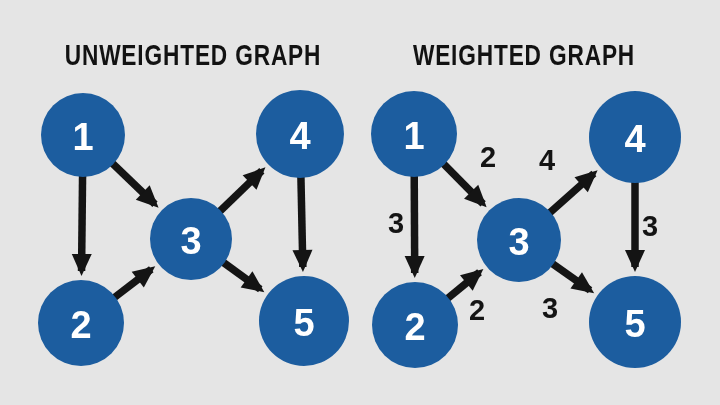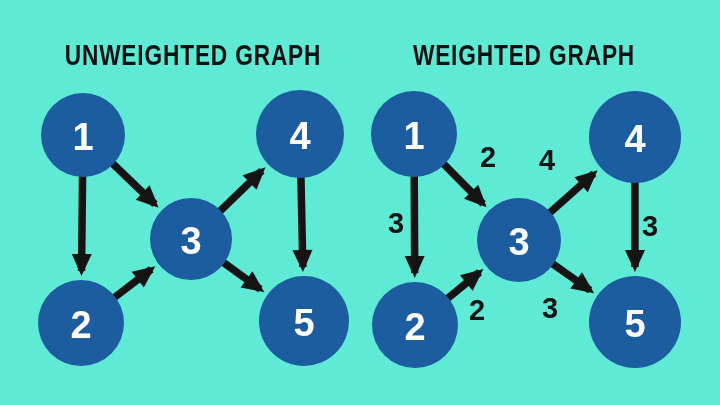--- a/index.html
+++ b/index.html
@@ -5,21 +5,21 @@
   html, body { margin: 0; padding: 0; }
   body {
     width: 720px; height: 405px;
     background: #ffffff;
     font-family: "Liberation Sans", "DejaVu Sans", sans-serif;
     overflow: hidden;
   }
   .canvas {
     position: relative;
     width: 720px; height: 405px;
-    background: #5eead4;
+    background: #e5e5e5;
   }
   .graph-title {
     position: absolute;
     top: 38px;
     transform: translateX(-50%) scale(0.84, 1.12);
     transform-origin: center top;
     font-size: 27px;
     font-weight: 900;
     letter-spacing: 1px;
     color: #121212;

